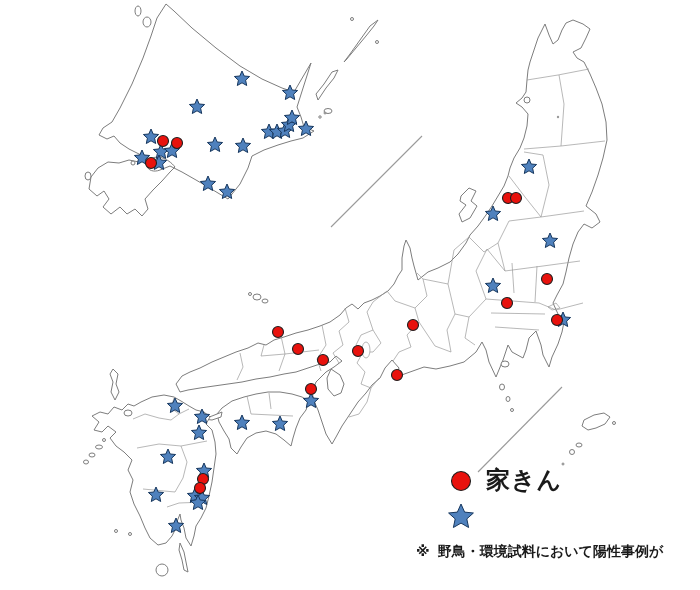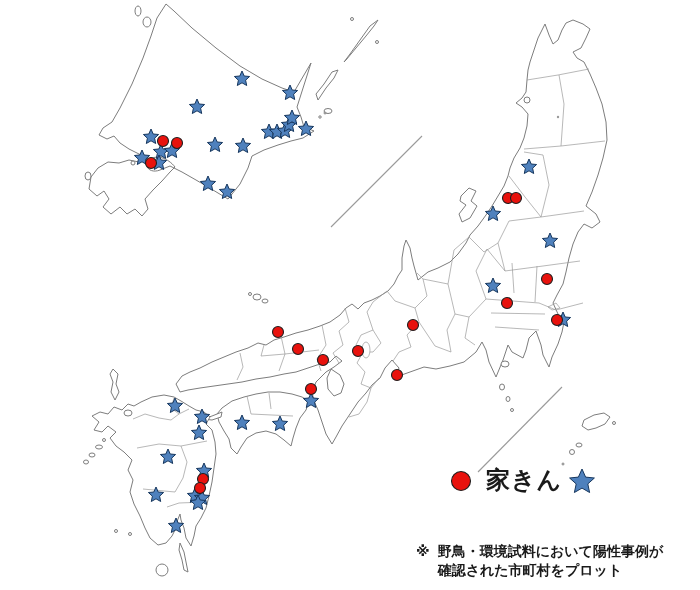--- a/index.html
+++ b/index.html
@@ -5,21 +5,21 @@
   html,body{margin:0;padding:0;background:#fff;}
   #stage{position:relative;width:700px;height:590px;background:#fff;overflow:hidden;
          font-family:"Liberation Sans","DejaVu Sans",sans-serif;}
   #map-svg{position:absolute;left:0;top:0;}
   .coast{fill:#ffffff;stroke:var(--coastline-gray);stroke-width:1;stroke-linejoin:round;}
   .island{fill:#ffffff;stroke:var(--coastline-gray);stroke-width:1;}
   .border{fill:none;stroke:var(--border-gray);stroke-width:0.7;stroke-linejoin:round;}
   .cutline{fill:none;stroke:var(--border-gray);stroke-width:1.1;}
   .poultry-marker{fill:var(--poultry-red);stroke:#1f1f1f;stroke-width:1.1;}
   .star-marker{fill:var(--wildbird-blue);stroke:var(--wildbird-outline);stroke-width:1;}
-  #legend{position:absolute;left:444px;top:464px;display:flex;flex-direction:row;gap:3px;}
+  #legend{position:absolute;left:444px;top:464px;display:flex;flex-direction:column;gap:3px;}
   .legend-row{display:flex;align-items:center;height:32px;}
   .legend-label{font-size:24px;font-weight:600;color:var(--text-black);margin-left:8px;
                 letter-spacing:1px;white-space:nowrap;}
   #footnote{position:absolute;left:416px;top:542px;display:flex;color:var(--text-black);
             font-size:14px;font-weight:600;line-height:19px;}
   #footnote .sym{margin-right:8px;}
   #footnote .lines span{display:block;white-space:nowrap;}
 </style>
 </head>
 <body>
@@ -240,17 +240,16 @@
       <svg id="legend-star-svg" width="34" height="32" viewBox="0 0 34 32">
           <path d="M17.0,5.0L20.6,13.1L29.4,14.0L22.8,19.9L24.6,28.5L17.0,24.1L9.4,28.5L11.2,19.9L4.6,14.0L13.4,13.1Z" class="star-marker"></path>
         </svg>
     </div>
   </div>
 
   <div id="footnote">
     <span class="sym">※</span>
     <div class="lines">
       <span>野鳥・環境試料において陽性事例が</span>
-      <span>確認された市町村をプロット</span>
     </div>
   </div>
 
 </div>
 
 </body></html>

